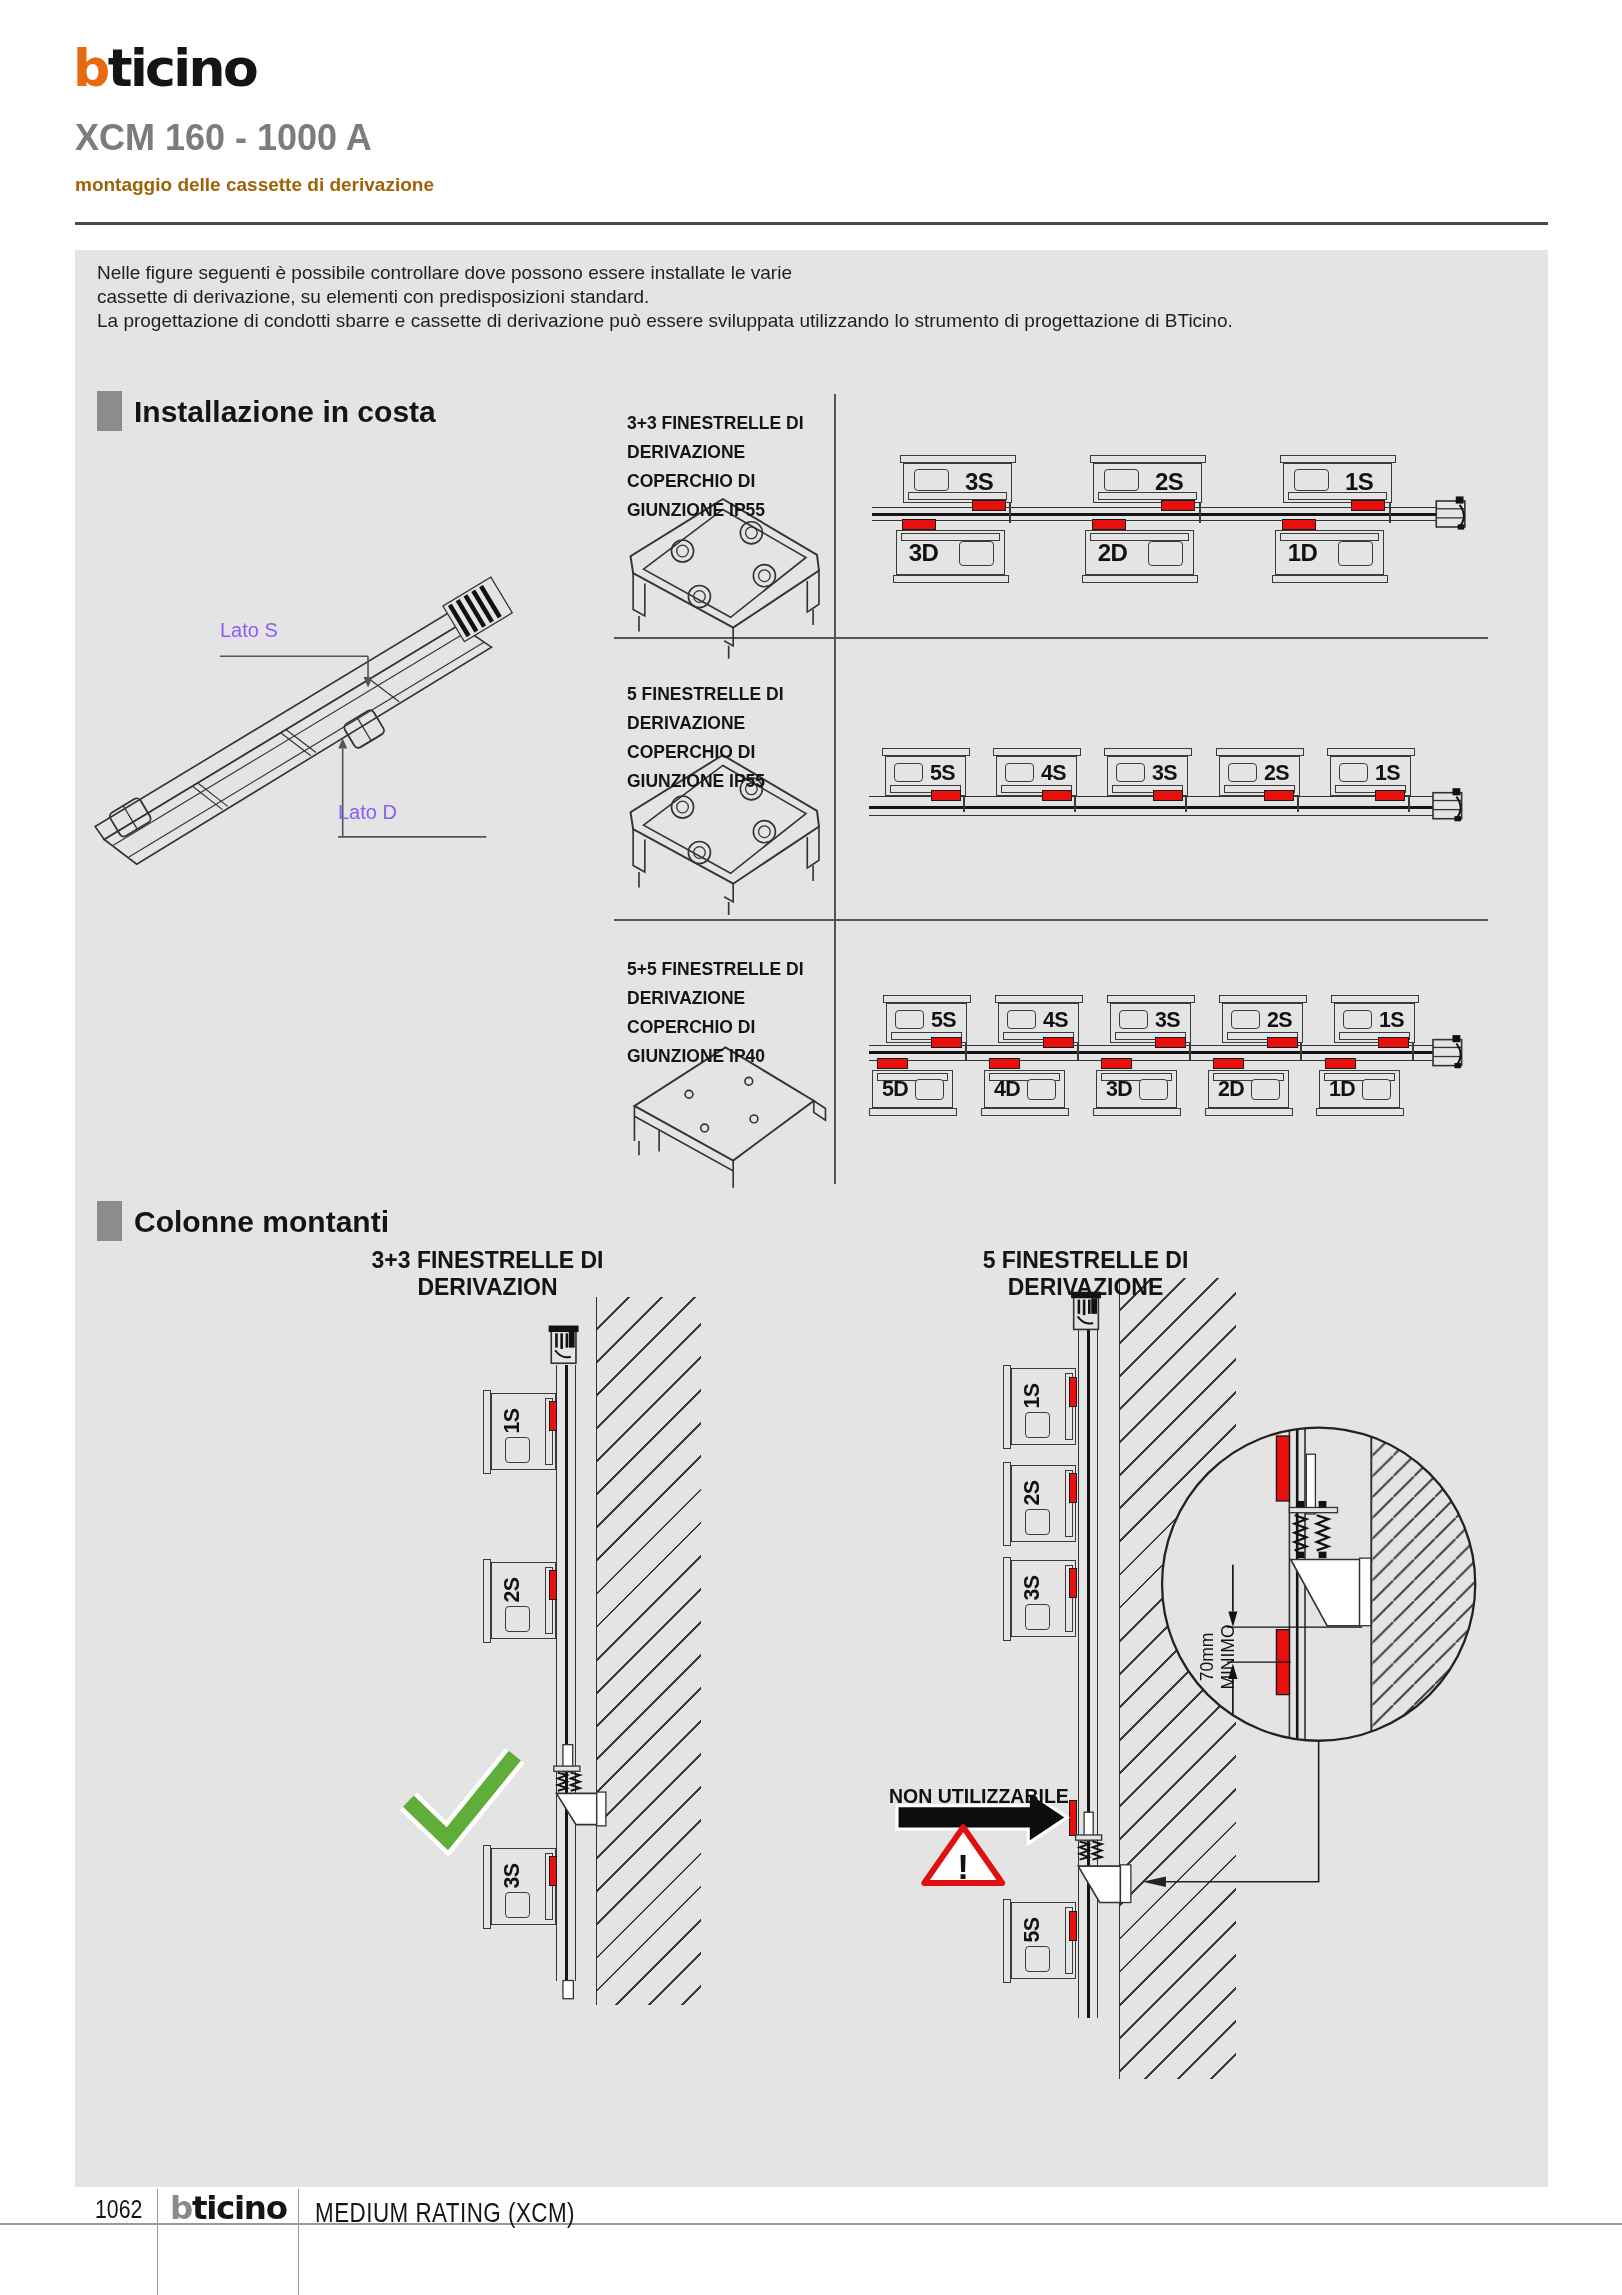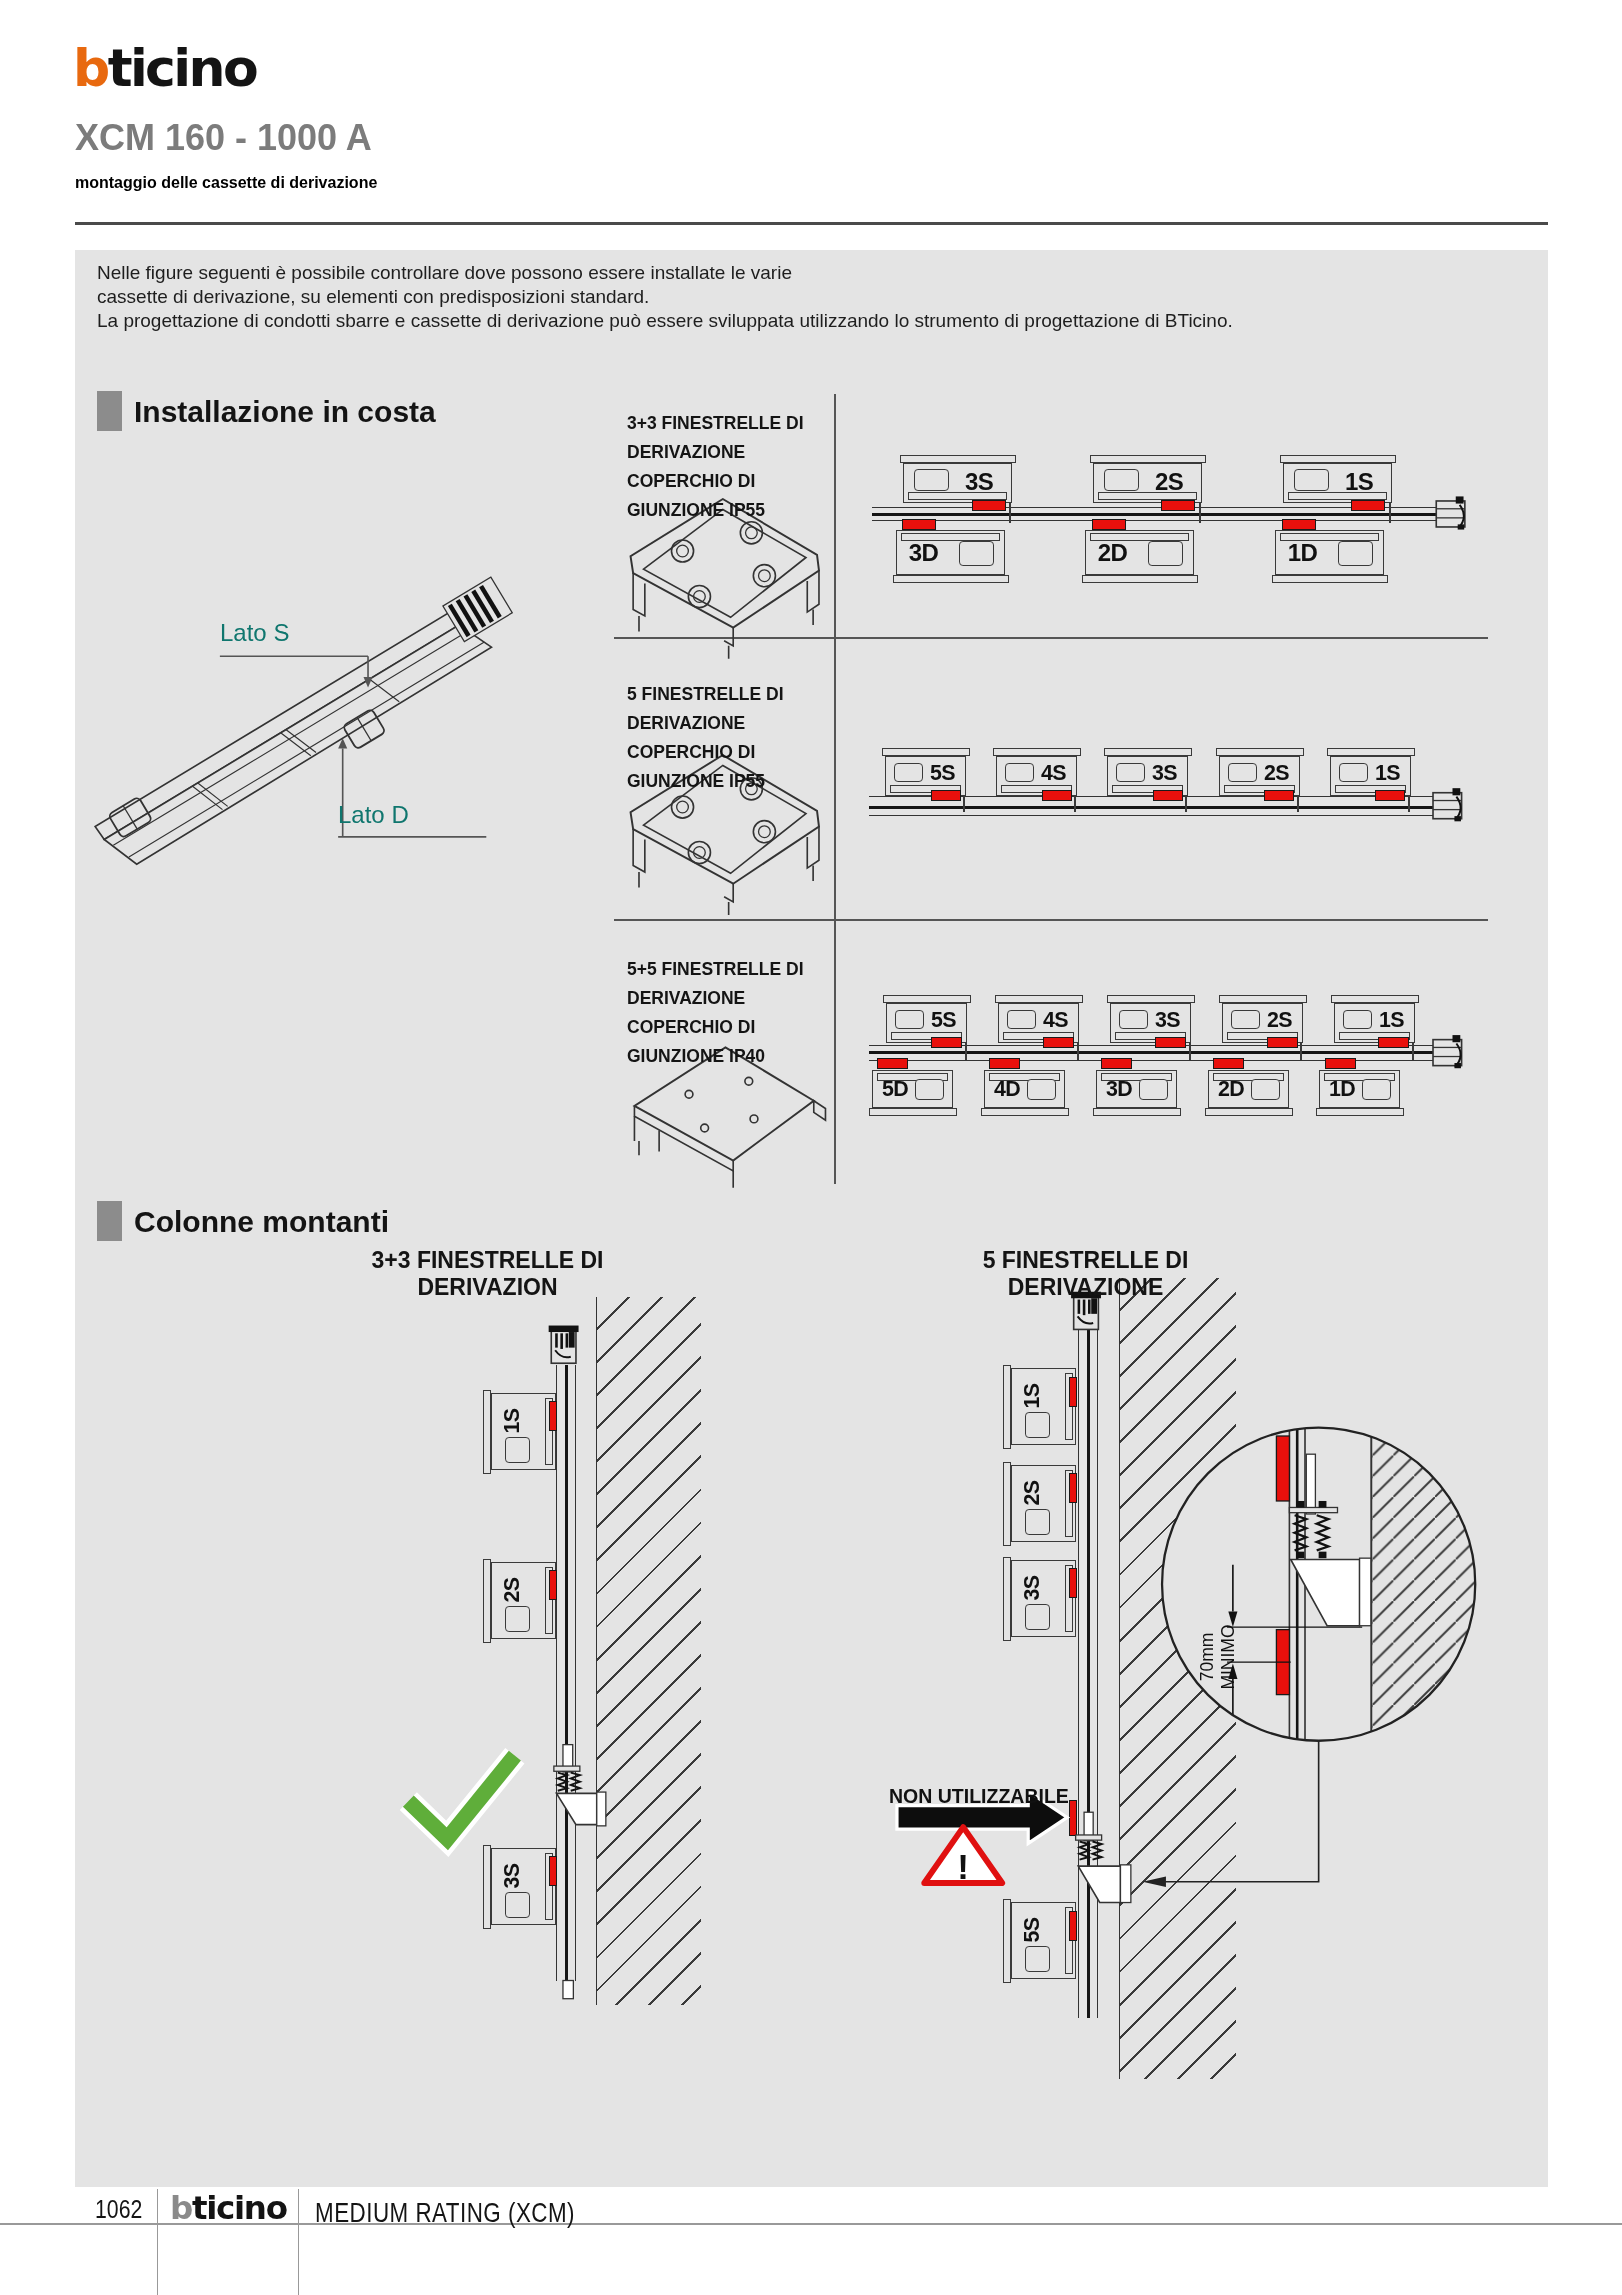--- a/index.html
+++ b/index.html
@@ -4,21 +4,21 @@
 <style>
   html,body{margin:0;padding:0;background:#fff;}
   #page{position:relative;width:1623px;height:2295px;background:#ffffff;overflow:hidden;
         font-family:"Liberation Sans",sans-serif;color:#141414;}
   
   .logo{position:absolute;font-weight:900;letter-spacing:-2.6px;color:#141414;z-index:6;
         font-family:"DejaVu Sans",sans-serif;line-height:1;}
   .logo .b{color:#e8690f;}
   .pgtitle{position:absolute;left:75px;top:117px;font-size:36px;font-weight:700;color:#7c7c7c;
         letter-spacing:0;z-index:6;}
-  .pgsub{position:absolute;left:75px;top:174px;font-size:16px;font-weight:700;color:#000000;z-index:6;}
+  .pgsub{position:absolute;left:75px;top:174px;font-size:19px;font-weight:700;color:#a16207;z-index:6;}
   .toprule{position:absolute;left:75px;top:222px;width:1473px;height:3.2px;background:#4a4a4a;z-index:2;}
   
   .contentbg{position:absolute;left:75px;top:250px;width:1473px;height:1937px;background:#e4e4e4;z-index:0;}
   .intro{position:absolute;left:97px;top:261px;font-size:19px;line-height:24px;color:#1e1e1e;z-index:6;}
   .secsq{position:absolute;width:25px;height:40px;background:#8c8c8c;z-index:6;}
   .sechead{position:absolute;font-size:30px;font-weight:700;color:#141414;z-index:6;}
   .rowlabel{position:absolute;left:627px;width:195px;font-size:17.5px;font-weight:700;line-height:29px;
         color:#141414;z-index:6;}
   .subhead{position:absolute;top:1247px;font-size:23px;font-weight:700;color:#141414;text-align:center;z-index:6;}
   
@@ -60,21 +60,21 @@
   .r3b .lbl{left:9px;top:7.8px;font-size:21.4px;}
   .cb{width:65px;height:77px;}
   .cb .lbl{left:1.3px;top:7.8px;width:39px;height:38px;display:flex;align-items:center;justify-content:center;
         transform:rotate(-90deg);font-size:21.4px;}
   .cb .win{left:13px;top:43px;width:25px;height:26px;}
   .red{position:absolute;background:#e8100c;border:1.3px solid #1a1a1a;box-sizing:border-box;z-index:4;}
   
   .hatch{position:absolute;border-left:1.9px solid #333;z-index:1;
      background:repeating-linear-gradient(135deg, rgba(0,0,0,0) 0px, rgba(0,0,0,0) 21.4px, #3a3a3a 21.4px, #3a3a3a 23.4px);}
   
-  .isolbl{position:absolute;font-size:24px;color:#0f766e;z-index:6;}
+  .isolbl{position:absolute;font-size:20px;color:#8b5cf6;z-index:6;}
   .warnlbl{position:absolute;left:889px;top:1770px;font-size:19.5px;font-weight:800;color:#111;z-index:6;margin-top:15px;}
   .wmark{position:absolute;left:950px;top:1847px;width:26px;text-align:center;font-size:35px;
         font-weight:900;color:#111;z-index:6;}
   .dimlbl{position:absolute;left:1169px;top:1636px;width:97px;text-align:center;font-size:17.5px;
         color:#111;z-index:6;transform:rotate(-90deg);}
   
   .footnote{position:absolute;left:97px;top:2158px;font-size:19px;color:#1e1e1e;z-index:6;}
   .fhline{position:absolute;left:0;top:2223px;width:1623px;height:1.9px;background:#999;z-index:2;}
   .fvline{position:absolute;top:2189px;height:107px;width:1.3px;background:#999;z-index:2;}
   .pagenum{position:absolute;left:95px;top:2195px;font-size:25px;color:#141414;

